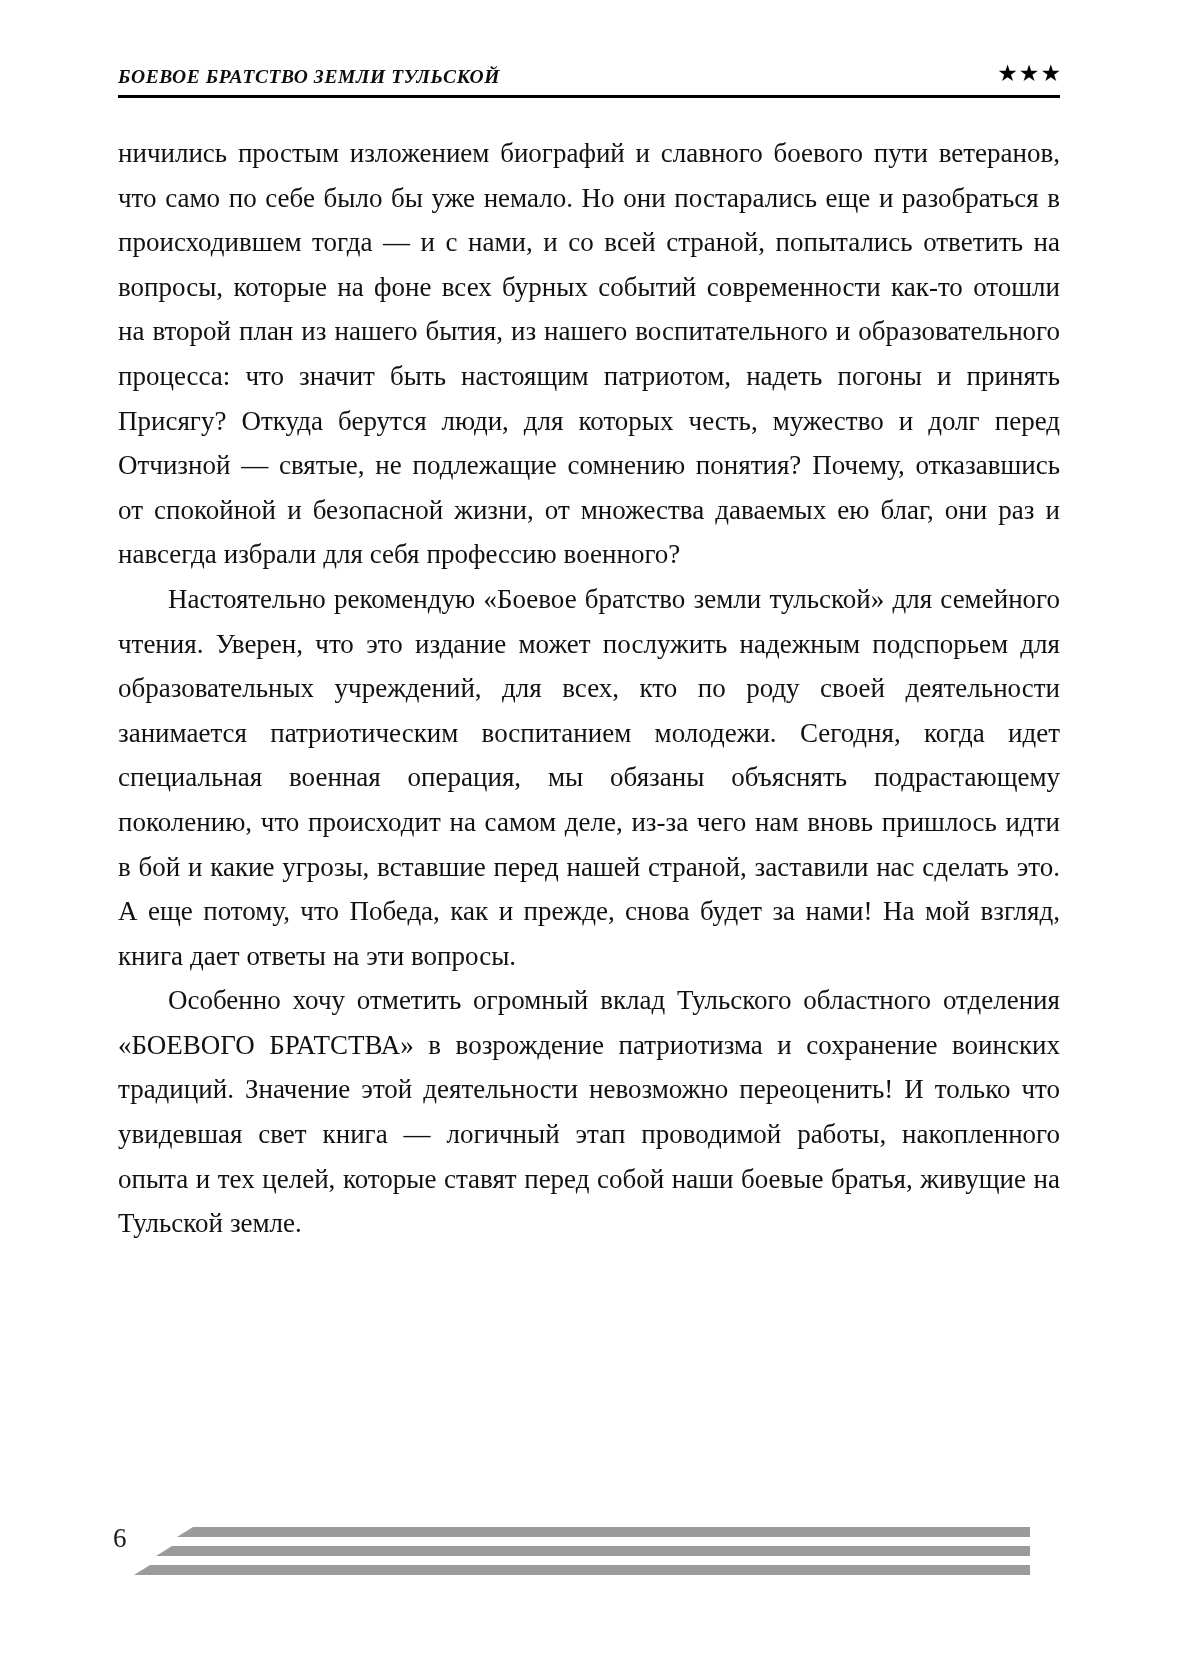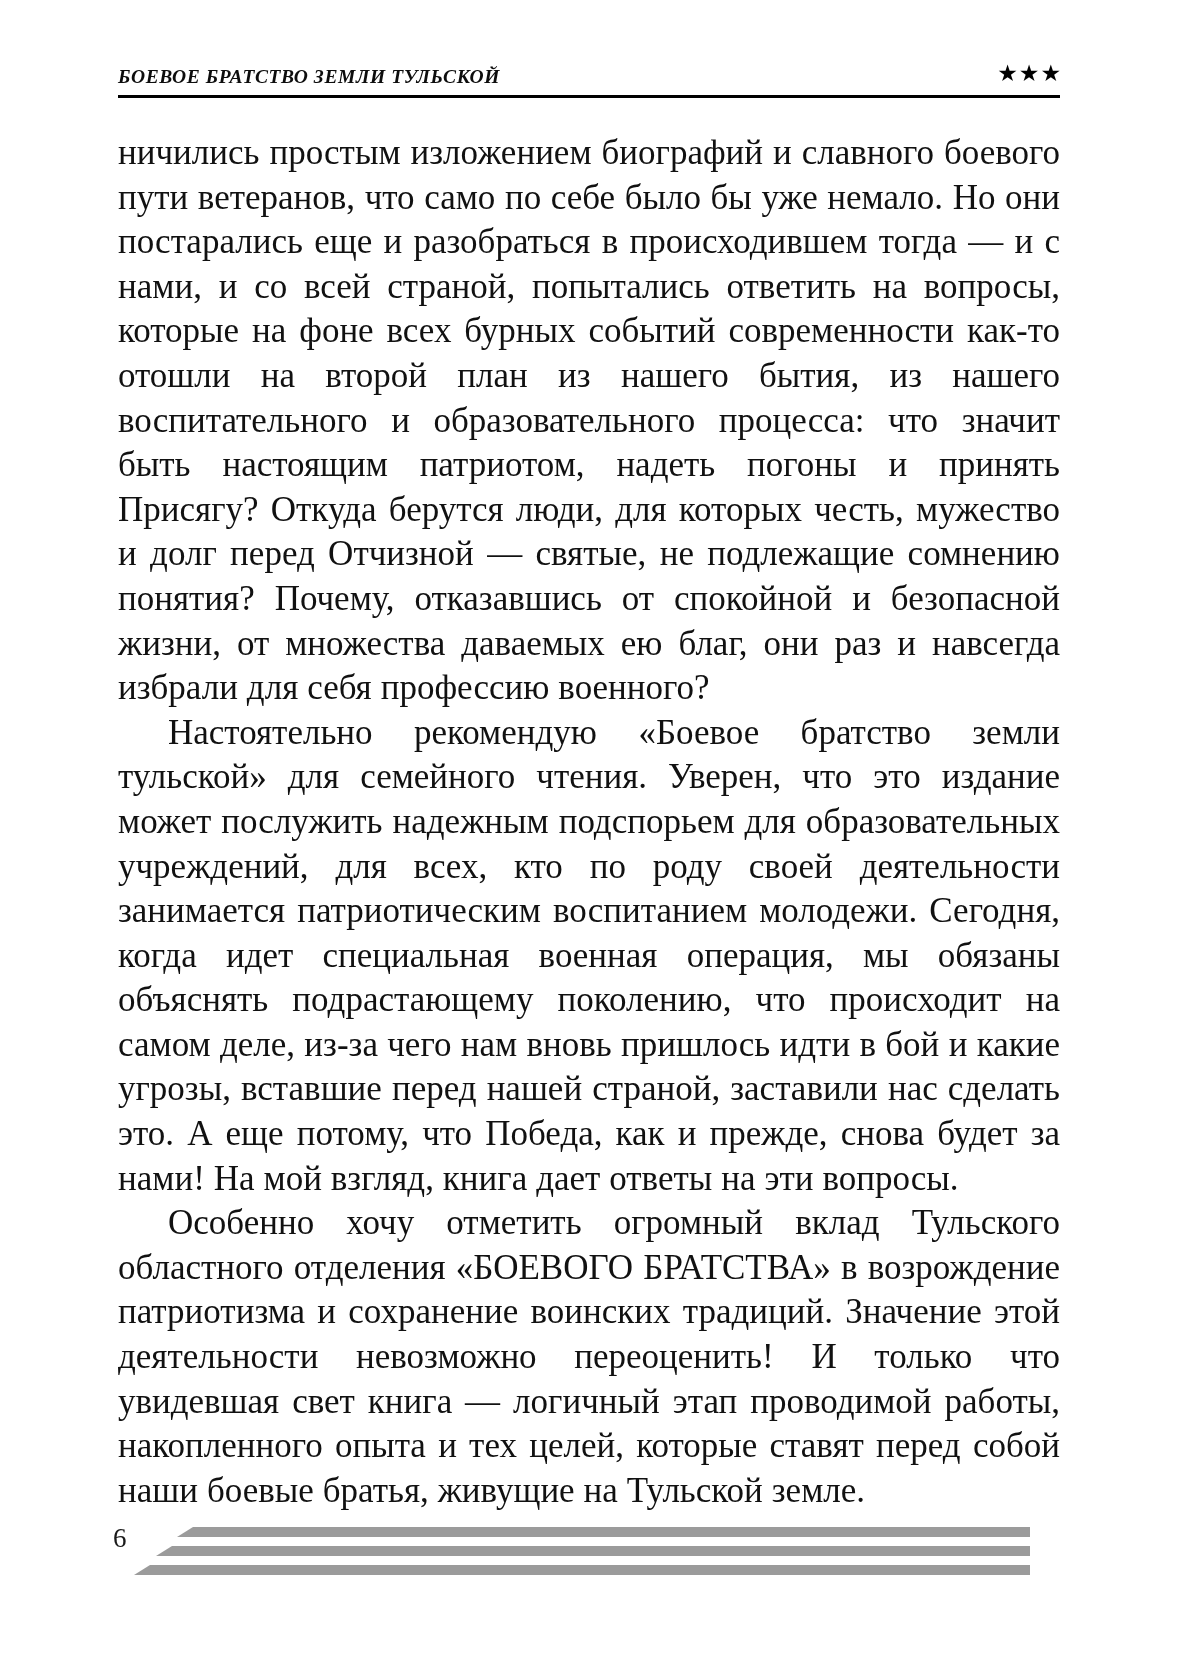--- a/index.html
+++ b/index.html
@@ -70,21 +70,21 @@
 
   
   .body-col {
     position: absolute;
     left: 118px;
     top: 131px;
     width: 942px;
   }
   .para {
     margin: 0;
-    font-size: 35px;
+    font-size: 27px;
     line-height: 44.6px;
     text-align: justify;
     text-justify: inter-word;
     color: #111111;
     hyphens: manual;
     word-spacing: 0.2px;
   }
   .para.indent {
     text-indent: 50px;
     font-family: Liberation Serif, serif;

